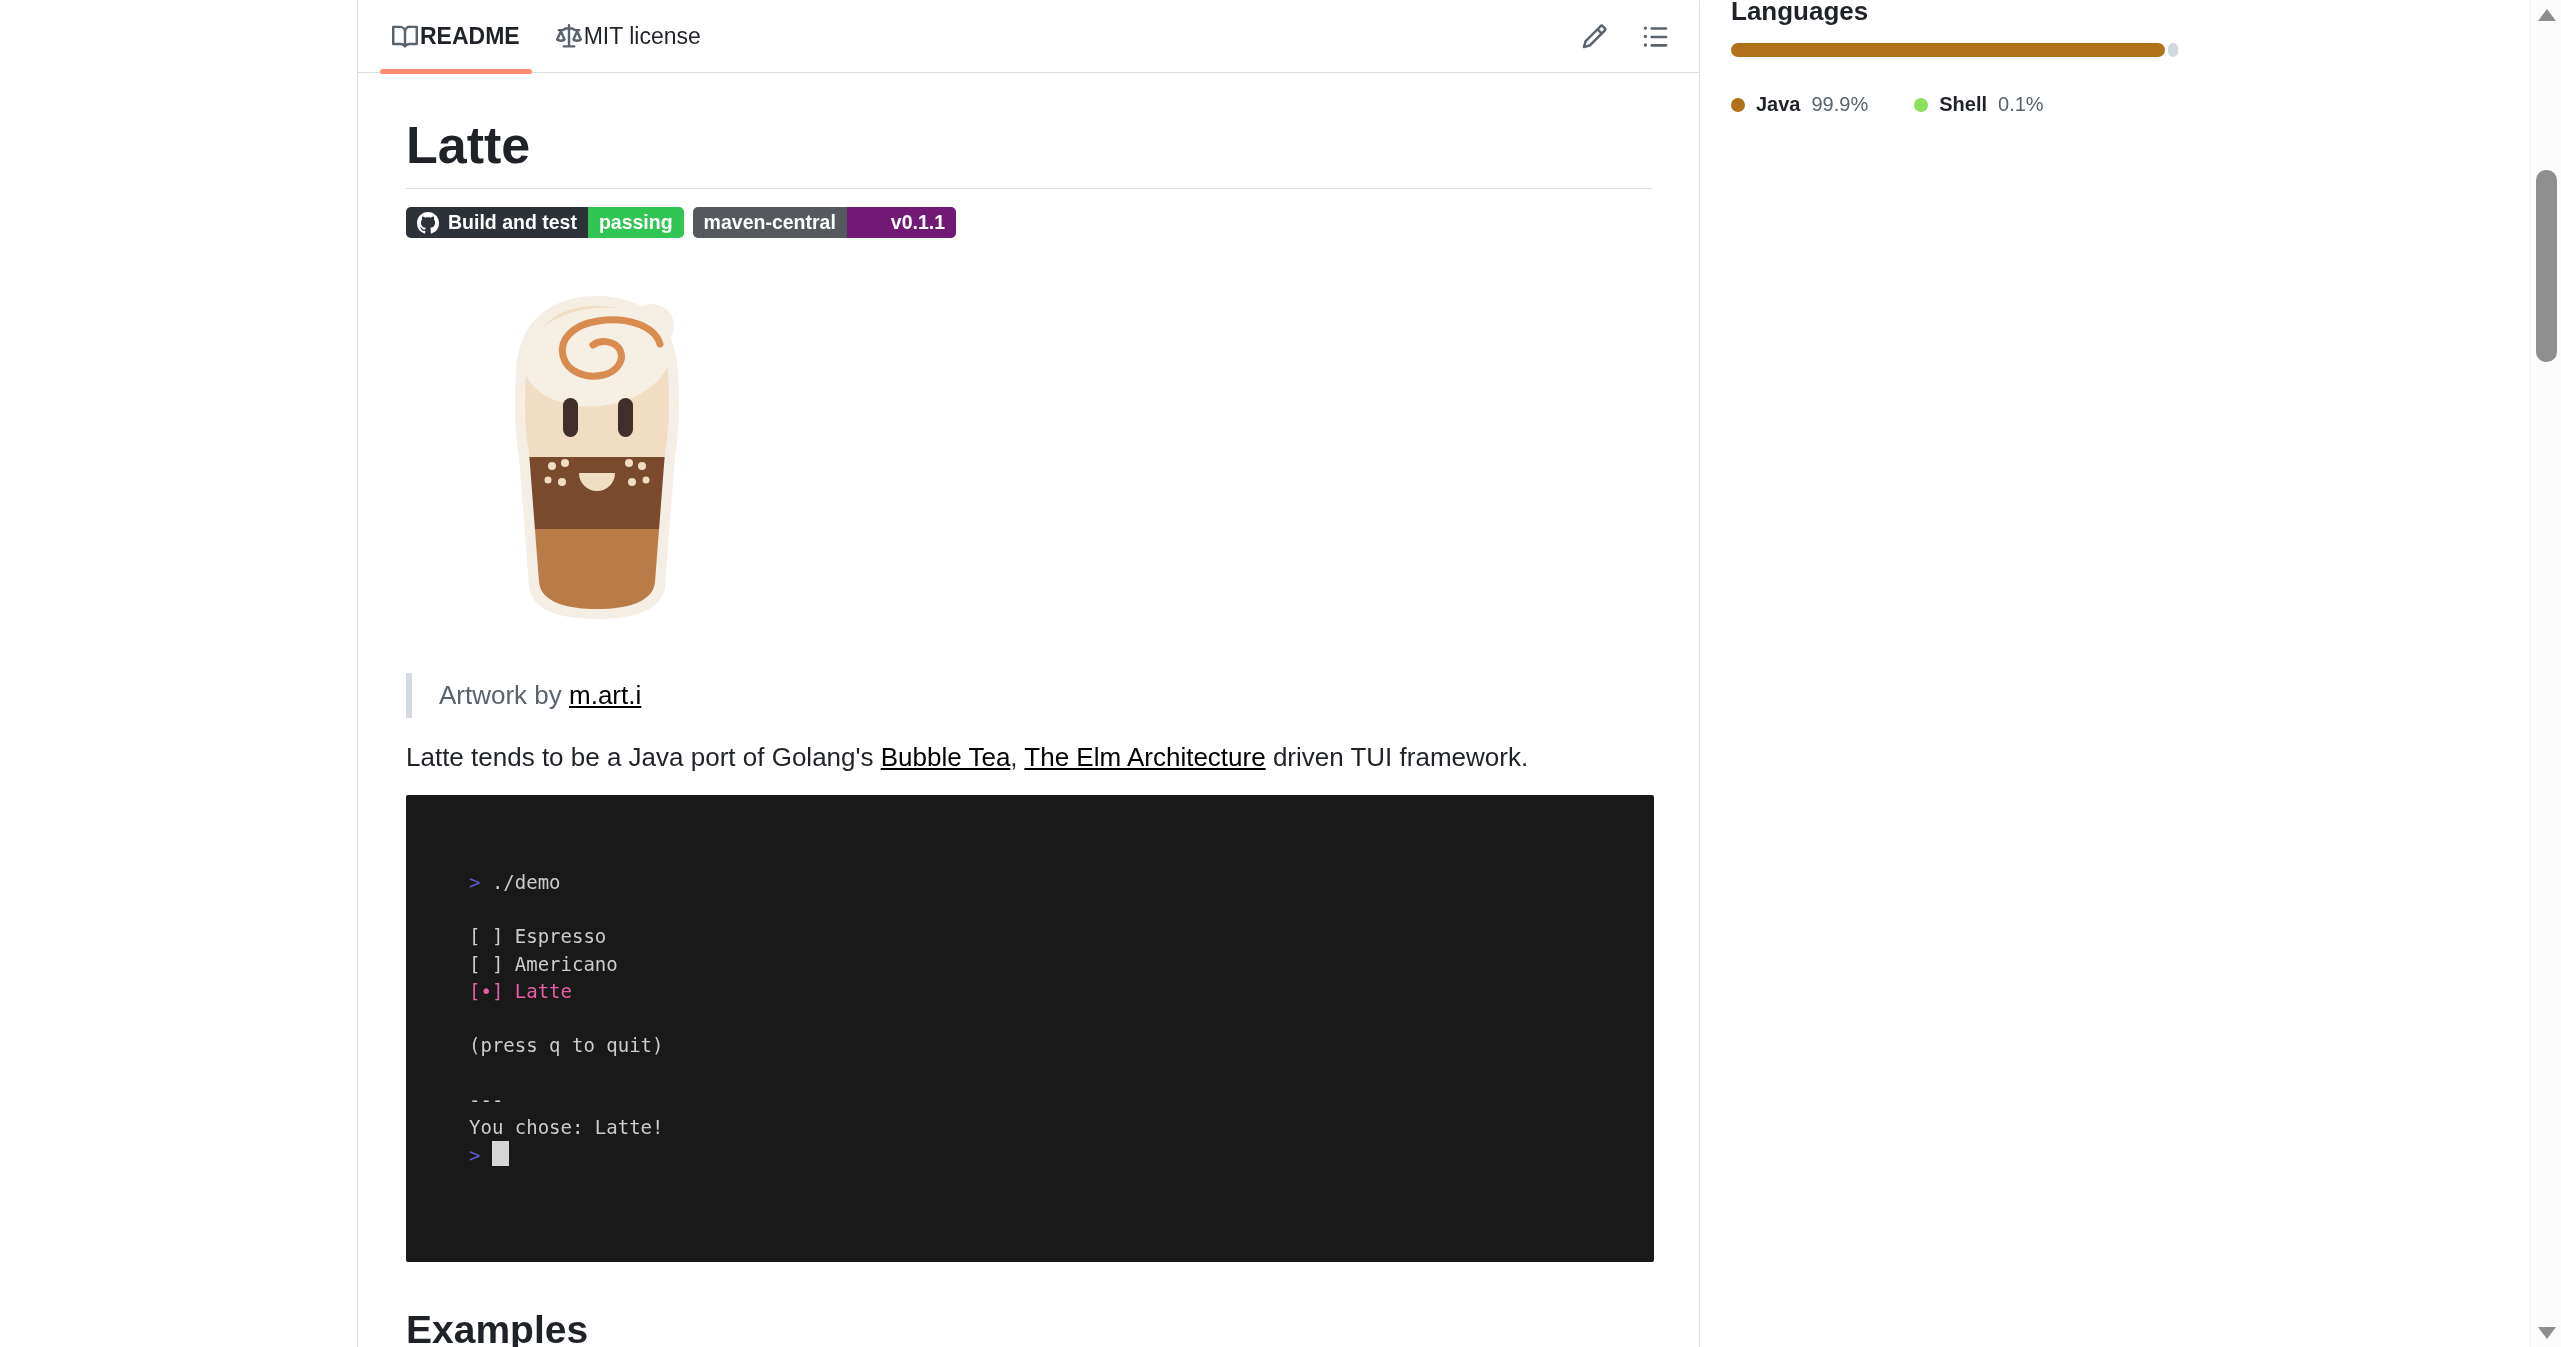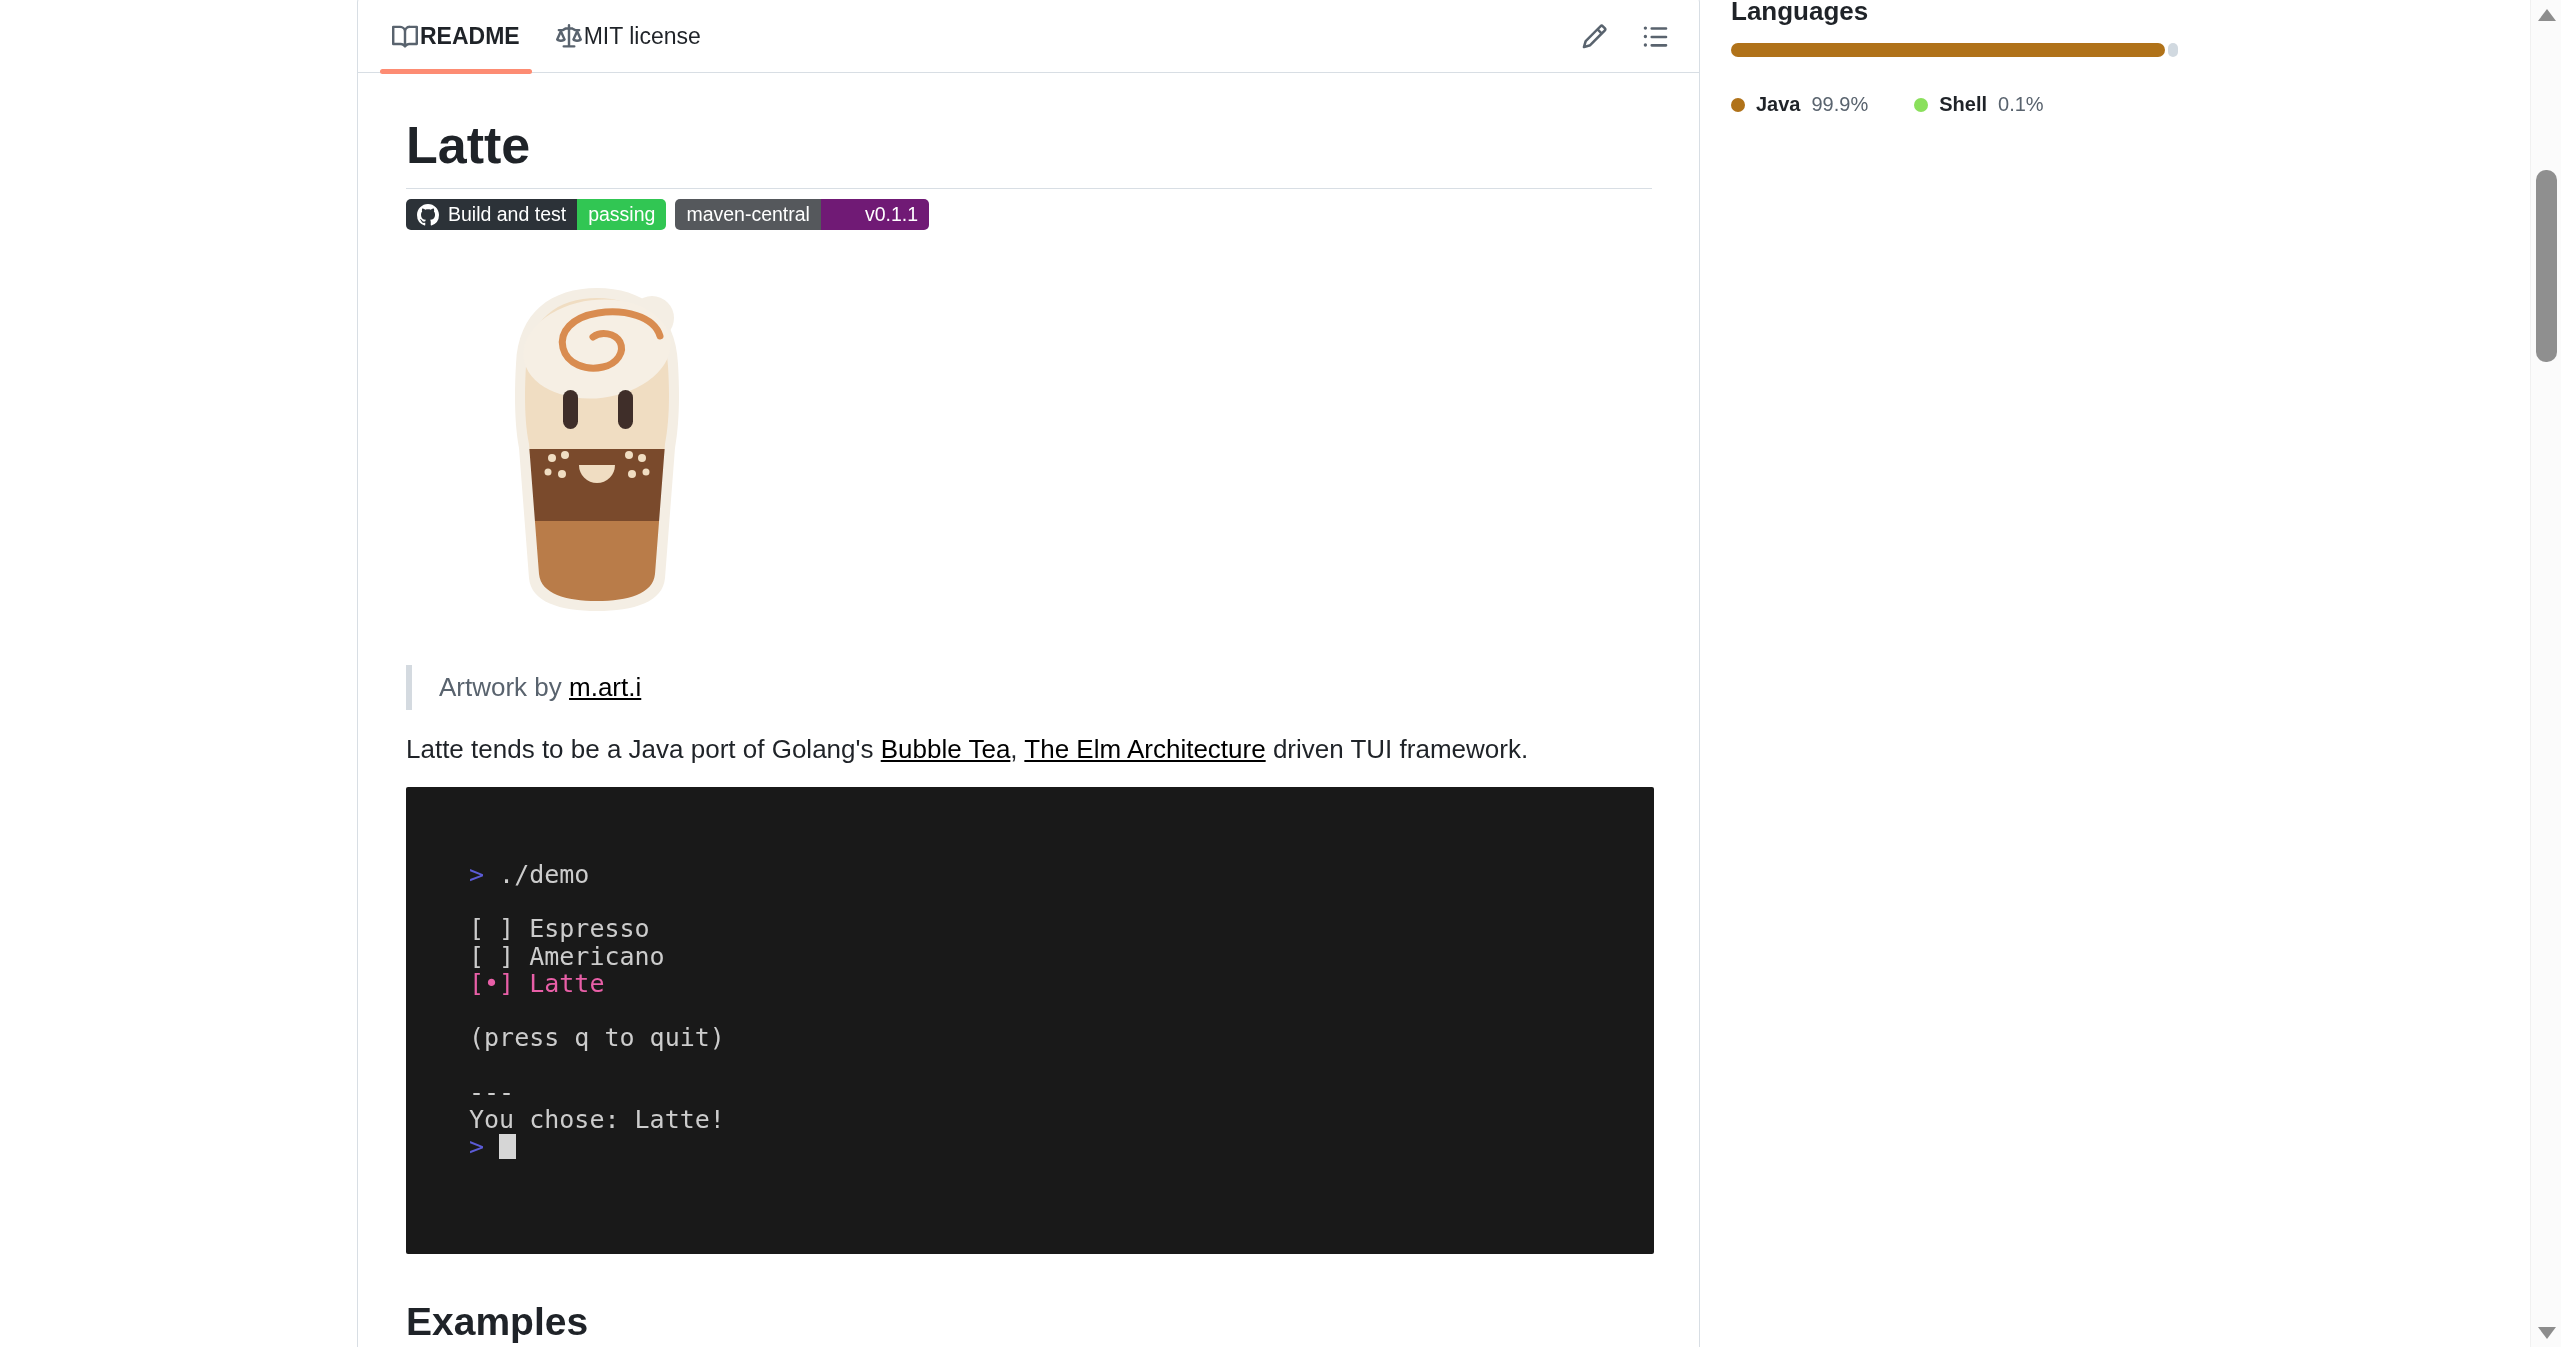--- a/index.html
+++ b/index.html
@@ -20,41 +20,41 @@
     height:5px; border-radius:4px; background:#fd8c73; }
   .toolbar { margin-left:auto; display:flex; align-items:center; gap:34px; padding-right:10px; }
   .tool-btn { width:27px; height:27px; cursor:pointer; }
   .tool-btn svg { width:27px; height:27px; fill:#59636e; }
 
   .content { padding:22px 47px 0 48px; font-size:26px; }
 
   h1.title { font-size:52px; font-weight:600; line-height:1.25; margin-top:18px;
     padding-bottom:10px; border-bottom:1.5px solid #d8dee4; }
 
-  .badges { display:flex; gap:9px; margin-top:10px; }
+  .badges { display:flex; gap:9px; margin-top:18px;font-weight:bold; }
   .badge { display:flex; height:31px; border-radius:5px; overflow:hidden; color:#fff;
     font-size:19.5px; cursor:pointer; }
   .badge-part { display:flex; align-items:center; padding:0 11px; gap:9px; }
   .bp-build-label { background:#2c3238; }
   .bp-build-status { background:#31c653; }
   .bp-maven-label { background:#55585c; }
   .bp-maven-version { background:#701a75;padding-left:44px; }
   .badge .octo { width:22px; height:22px; fill:#ffffff; }
 
   .artwork { margin:56px 0 0 96px; width:190px; height:325px; display:block; }
 
   blockquote.quote { margin-top:54px; border-left:6px solid #d4dae0;
     padding:7px 0 7px 27px; color:#59636e; white-space:pre-wrap; }
   a.lnk { color:#000000; text-decoration:underline; cursor:pointer; }
 
   p.intro { margin-top:24px; white-space:pre-wrap; }
 
   .terminal { margin-top:22px; width:1248px; height:467px; background:#191919;
     border-radius:2px; padding:74px 20px 0 63px;
-    font-family:"DejaVu Sans Mono", monospace; font-size:25px; line-height:27.2px;
+    font-family:"DejaVu Sans Mono", monospace; font-size:19px; line-height:27.2px;
     color:#cccccc; }
   .tl { white-space:pre; }
   .t-blue { color:#5b5bd6; }
   .t-pink { color:#e85fa7; }
   .cursor { display:inline-block; width:17px; height:25px; background:#d6d6d6;
     vertical-align:-4px; }
 
   h2.examples { margin-top:44px; font-size:39px; font-weight:600; line-height:1.25;
     padding-bottom:12px; border-bottom:1.5px solid #d8dee4; }
 

